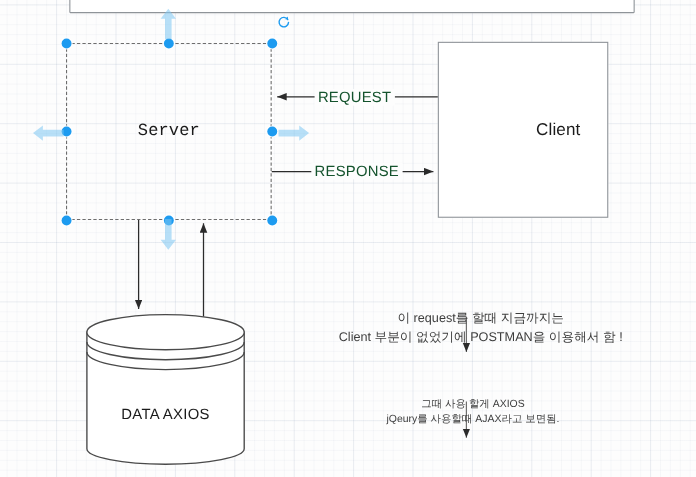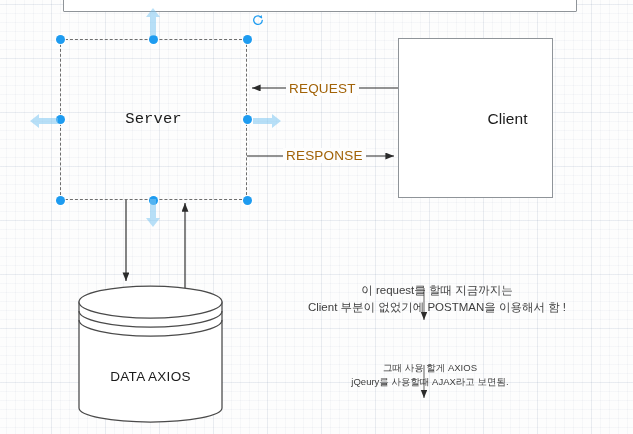--- a/index.html
+++ b/index.html
@@ -119,21 +119,21 @@
     top: 369px;
     width: 143px;
     text-align: center;
     font-size: 13.5px;
     letter-spacing: 0.3px;
   }
 
   
   .conn-label {
     position: absolute;
-    color: #a16207;
+    color: #14532d;
     font-size: 13.5px;
     letter-spacing: 0.2px;
     background: #fdfdfd;
     padding: 0 3px;
     white-space: nowrap;
   }
   #request-label { left: 286px; top: 81px; }
   #response-label { left: 283px; top: 148px; }
 
   

